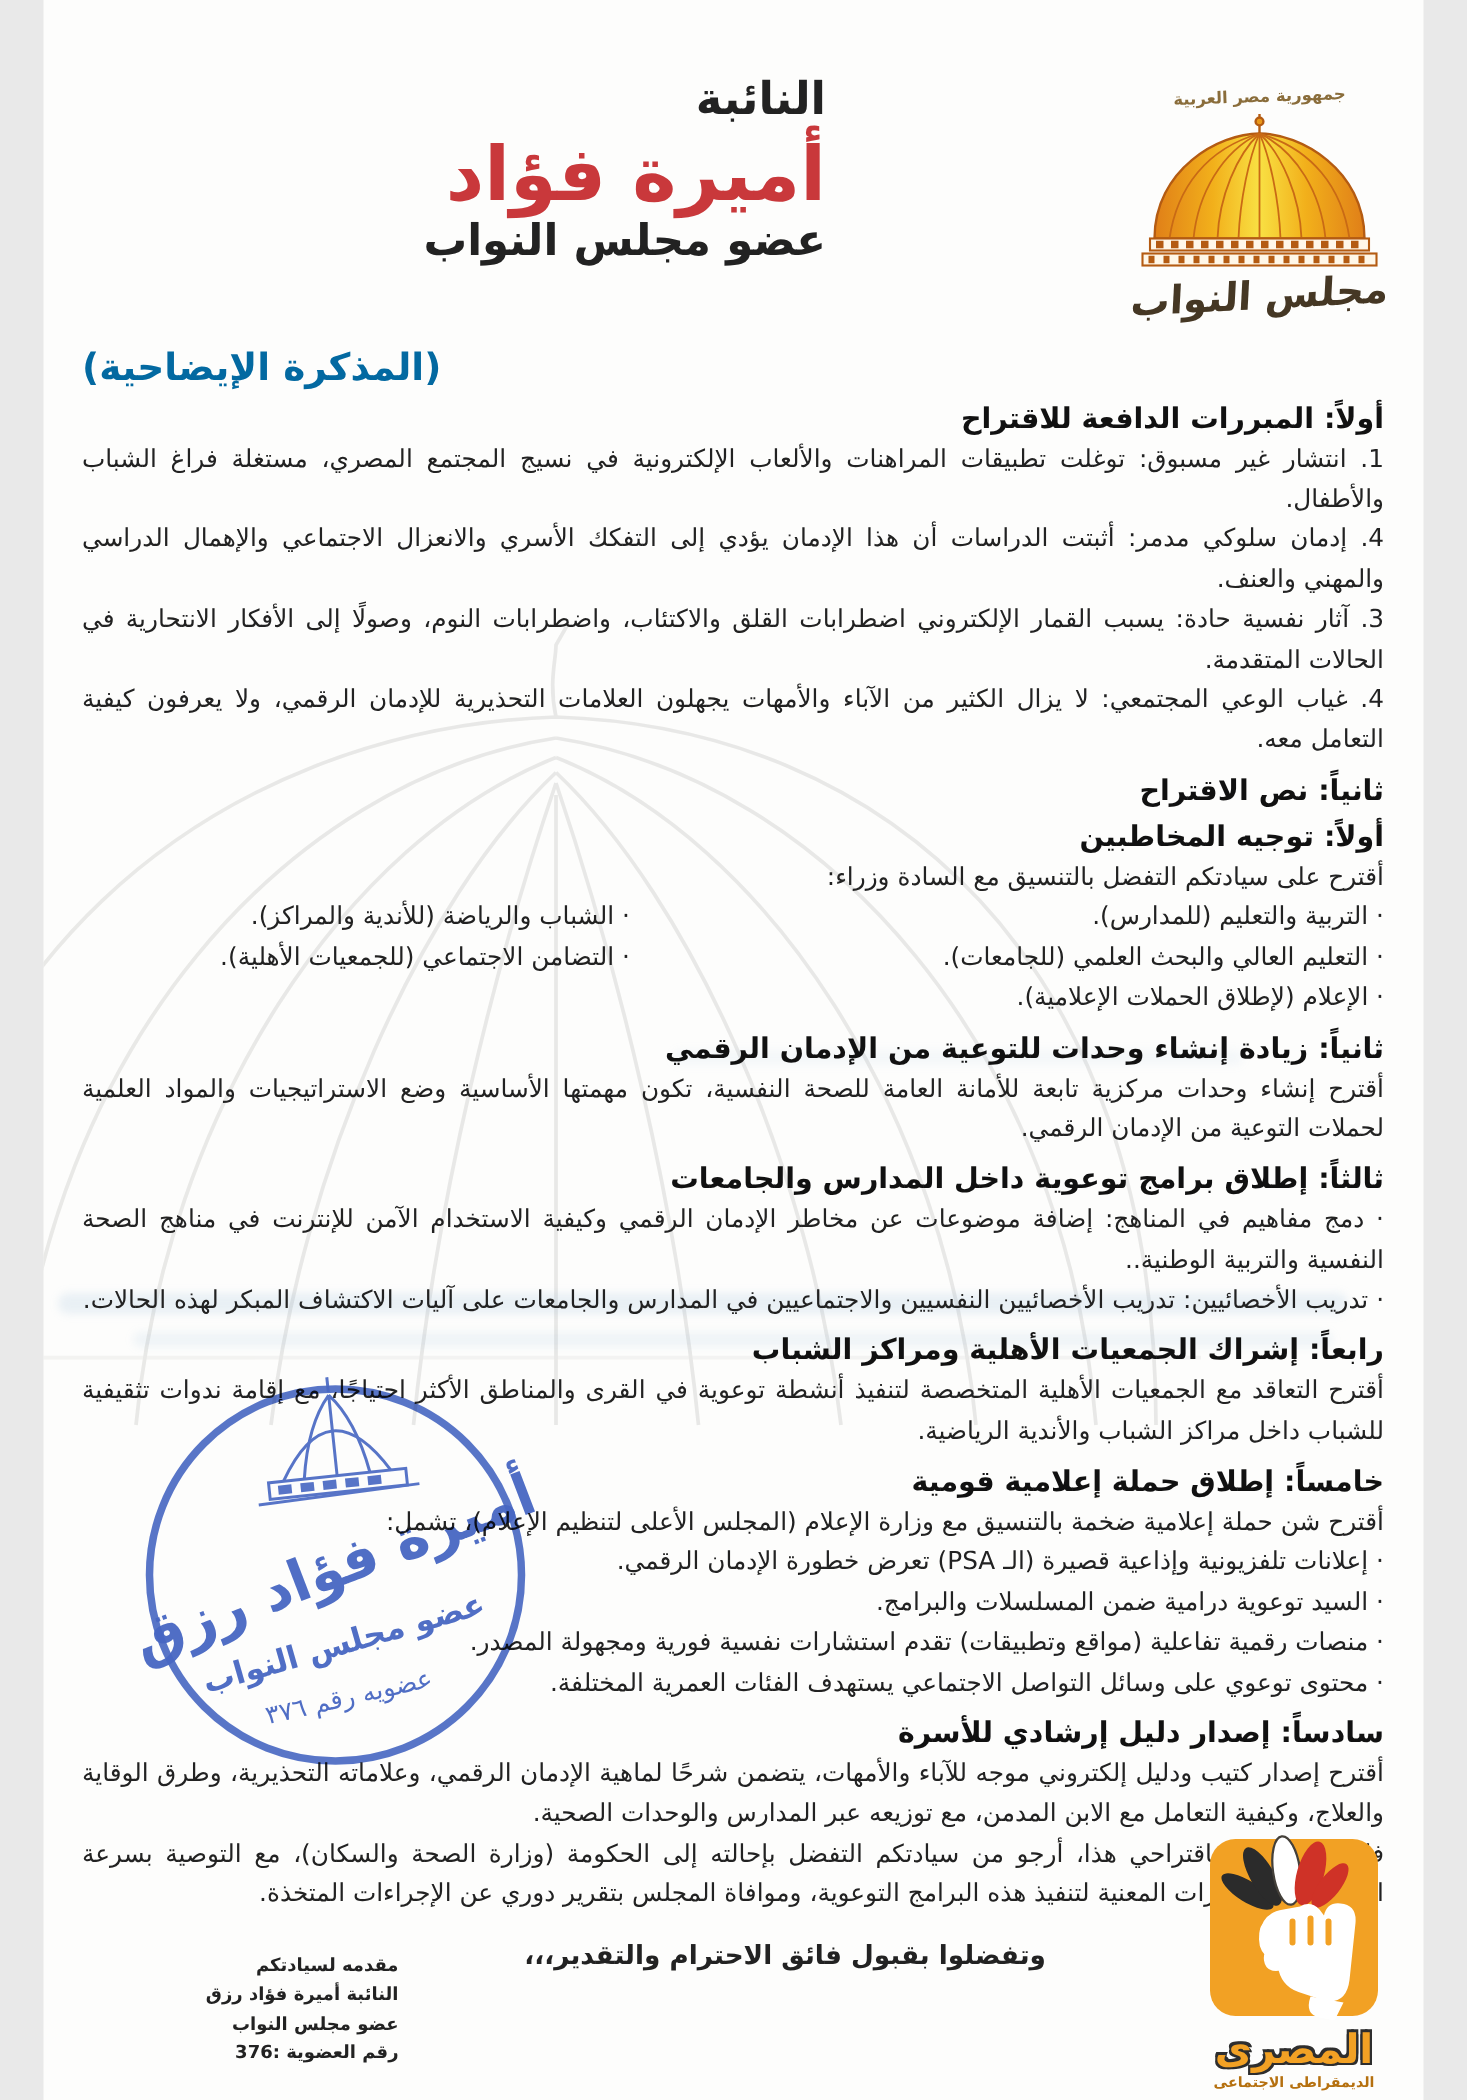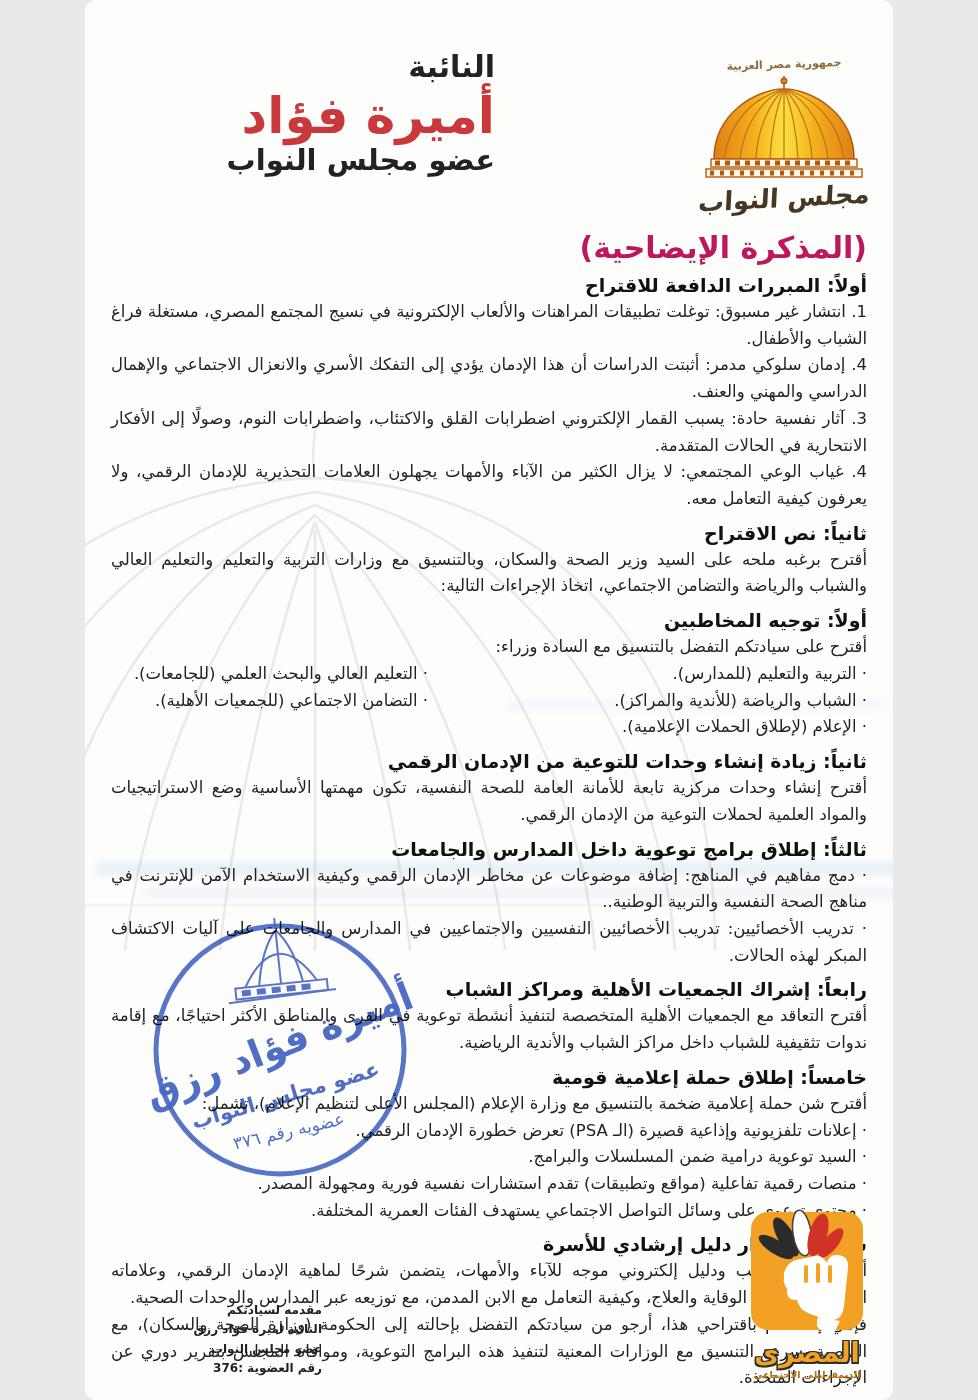--- a/index.html
+++ b/index.html
@@ -1,49 +1,49 @@
 <!DOCTYPE html>
 <html lang="ar" dir="rtl"><head>
 <meta charset="utf-8">
 <style>
   html,body{margin:0;padding:0;background:#e9e9e9;}
   .page{
-    position:relative;width:808px;height:1400px;background:#fdfdfc;
+    position:relative;width:920px;height:1400px;background:#fdfdfc;
     font-family:"DejaVu Sans",sans-serif;color:#1c1c1e;overflow:hidden;
-    margin:0 auto;direction:rtl;border-radius:11px;
+    margin:0 auto;direction:rtl;
   }
   
   .watermark{position:absolute;top:0;right:0;z-index:0;pointer-events:none;}
   .scan-streak{position:absolute;z-index:0;filter:blur(3px);border-radius:8px;pointer-events:none;}
   .s1{left:10px;top:862px;width:860px;height:14px;background:rgba(110,160,205,.14);}
   .s2{left:60px;top:888px;width:800px;height:10px;background:rgba(120,170,210,.10);}
   .s3{left:420px;top:700px;width:380px;height:10px;background:rgba(140,180,215,.08);}
   
   .mp-block{position:absolute;top:50px;right:398px;text-align:right;z-index:2;line-height:1.12;}
   .mp-label{font-size:30px;font-weight:bold;color:#222;}
   .mp-name{font-size:50px;font-weight:bold;color:#c9383b;letter-spacing:1px;margin:4px 0 0;}
   .mp-role{font-size:29px;font-weight:bold;color:#222;}
   .parl-logo{position:absolute;top:58px;right:20px;width:178px;text-align:center;z-index:2;}
   .parl-top{font-size:11px;font-weight:bold;color:#8a6d3b;margin-bottom:2px;transform:rotate(-2deg);}
   .parl-bottom{font-size:26px;font-weight:bold;color:#453724;transform:rotate(-3deg) skewX(-6deg);margin-top:-2px;letter-spacing:1px;}
   
   .content{position:absolute;top:230px;right:26px;left:26px;z-index:1;}
-  .doc-title{font-size:30px;font-weight:bold;text-align:right;margin:0 0 8px;color:#be185d;}
+  .doc-title{font-size:25px;font-weight:bold;text-align:left;margin:0 0 8px;color:#0369a1;}
   h2{font-size:19px;font-weight:bold;margin:9px 0 3px;color:#111;}
   .content p{margin:0;font-size:16.5px;line-height:1.62;text-align:justify;color:#222;}
   .minister-grid{display:grid;grid-template-columns:57% 43%;column-gap:8px;}
   .minister-grid p{text-align:right;}
   .salutation{font-weight:bold;text-align:center !important;width:72%;margin:14px 10% 0 auto !important;font-size:17.5px !important;}
   
   .signature{position:absolute;left:52px;bottom:22px;width:185px;text-align:right;z-index:2;
     font-size:12px;font-weight:bold;line-height:1.6;color:#222;}
   
   .stamp{position:absolute;left:56px;top:908px;z-index:3;mix-blend-mode:multiply;opacity:.88;}
   
-  .party-logo{position:absolute;right:16px;bottom:20px;width:140px;text-align:center;z-index:2;}
+  .party-logo{position:absolute;right:16px;bottom:6px;width:140px;text-align:center;z-index:2;}
   .party-name{font-size:27px;font-weight:bold;color:#f2a124;letter-spacing:1px;
     text-shadow:-1.5px -1.5px 0 #2e2e2e,1.5px -1.5px 0 #2e2e2e,-1.5px 1.5px 0 #2e2e2e,1.5px 1.5px 0 #2e2e2e;}
   .party-sub{font-size:9.5px;font-weight:bold;color:#b5700f;margin-top:1px;}
 </style>
 </head>
 <body>
 
 <div class="page">
 
   <svg class="watermark" width="978" height="1400" viewBox="0 0 978 1400">
@@ -113,28 +113,27 @@
   <div class="content">
     <h1 class="doc-title">(المذكرة الإيضاحية)</h1>
 
     <h2>أولاً: المبررات الدافعة للاقتراح</h2>
     <p>1. انتشار غير مسبوق: توغلت تطبيقات المراهنات والألعاب الإلكترونية في نسيج المجتمع المصري، مستغلة فراغ الشباب والأطفال.</p>
     <p>4. إدمان سلوكي مدمر: أثبتت الدراسات أن هذا الإدمان يؤدي إلى التفكك الأسري والانعزال الاجتماعي والإهمال الدراسي والمهني والعنف.</p>
     <p>3. آثار نفسية حادة: يسبب القمار الإلكتروني اضطرابات القلق والاكتئاب، واضطرابات النوم، وصولًا إلى الأفكار الانتحارية في الحالات المتقدمة.</p>
     <p>4. غياب الوعي المجتمعي: لا يزال الكثير من الآباء والأمهات يجهلون العلامات التحذيرية للإدمان الرقمي، ولا يعرفون كيفية التعامل معه.</p>
 
     <h2>ثانياً: نص الاقتراح</h2>
-    <p>أقترح برغبه ملحه على السيد وزير الصحة والسكان، وبالتنسيق مع وزارات التربية والتعليم والتعليم العالي والشباب والرياضة والتضامن الاجتماعي، اتخاذ الإجراءات التالية:</p>
 
     <h2>أولاً: توجيه المخاطبين</h2>
     <p>أقترح على سيادتكم التفضل بالتنسيق مع السادة وزراء:</p>
     <div class="minister-grid">
       <p>· التربية والتعليم (للمدارس).</p>
+      <p>· الشباب والرياضة (للأندية والمراكز).</p>
       <p>· التعليم العالي والبحث العلمي (للجامعات).</p>
-      <p>· الشباب والرياضة (للأندية والمراكز).</p>
       <p>· التضامن الاجتماعي (للجمعيات الأهلية).</p>
       <p>· الإعلام (لإطلاق الحملات الإعلامية).</p>
     </div>
 
     <h2>ثانياً: زيادة إنشاء وحدات للتوعية من الإدمان الرقمي</h2>
     <p>أقترح إنشاء وحدات مركزية تابعة للأمانة العامة للصحة النفسية، تكون مهمتها الأساسية وضع الاستراتيجيات والمواد العلمية لحملات التوعية من الإدمان الرقمي.</p>
 
     <h2>ثالثاً: إطلاق برامج توعوية داخل المدارس والجامعات</h2>
     <p>· دمج مفاهيم في المناهج: إضافة موضوعات عن مخاطر الإدمان الرقمي وكيفية الاستخدام الآمن للإنترنت في مناهج الصحة النفسية والتربية الوطنية..</p>
     <p>· تدريب الأخصائيين: تدريب الأخصائيين النفسيين والاجتماعيين في المدارس والجامعات على آليات الاكتشاف المبكر لهذه الحالات.</p>

